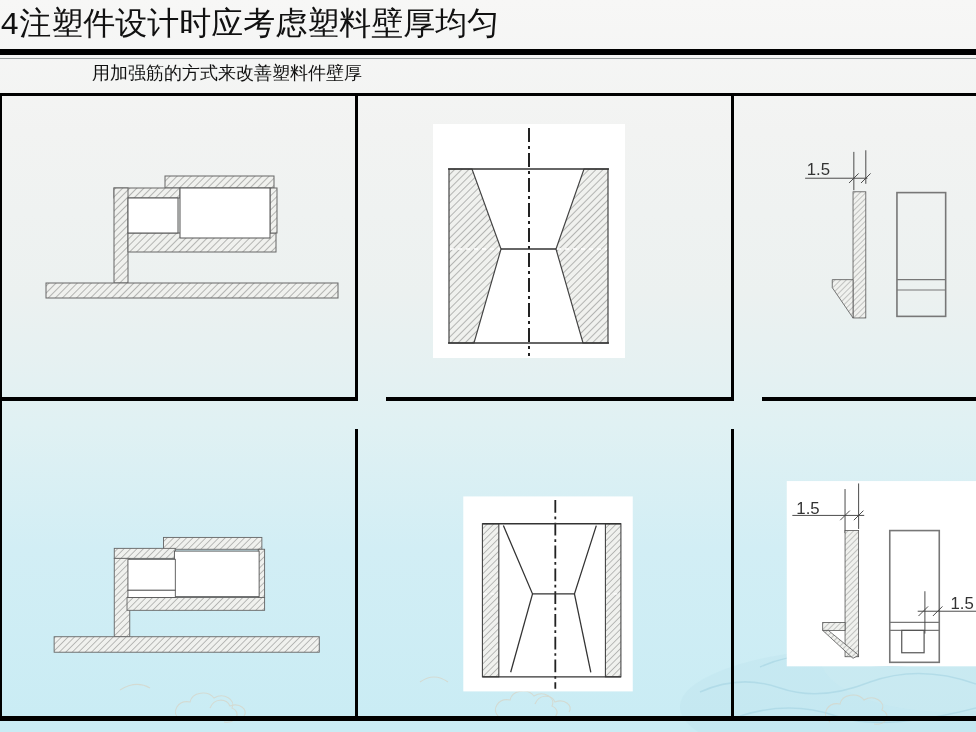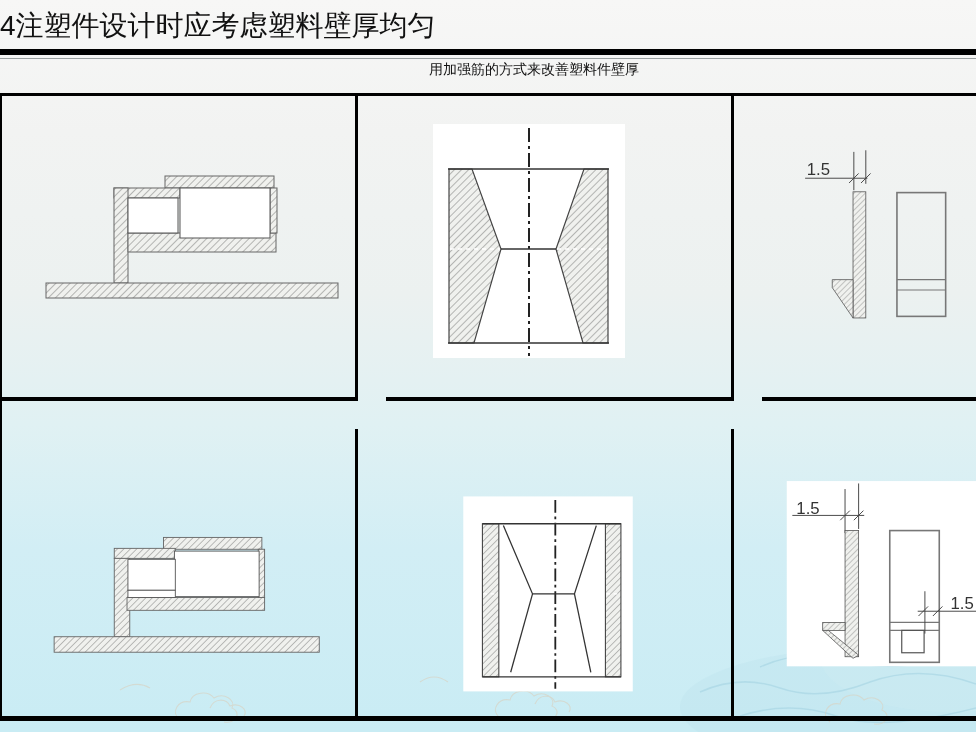--- a/index.html
+++ b/index.html
@@ -3,30 +3,30 @@
 <meta charset="utf-8">
 <style>
   html,body{margin:0;padding:0;}
   .slide{
     position:relative;width:976px;height:732px;overflow:hidden;
     background:linear-gradient(180deg,#f7f7f6 0%,#f2f3f2 18%,#ecf1f0 40%,#e0f1f3 58%,#d2eef5 75%,#c9ecf4 100%);
     font-family:"Liberation Sans",sans-serif;
   }
   .title{
     position:absolute;top:0;left:0;height:50px;line-height:52px;
-    font-family:Liberation Sans, sans-serif;
-    font-size:28px;font-weight:400;color:#111;white-space:nowrap;
+    font-family:Liberation Mono, monospace;
+    font-size:32px;font-weight:400;color:#111;white-space:nowrap;
   }
   .rule-thick{position:absolute;top:49px;left:0;width:976px;height:6px;background:#000;}
   .rule-thin{position:absolute;top:58px;left:0;width:976px;height:1px;background:#9aa0a0;}
   .subtitle{
     position:absolute;top:61px;left:0;width:976px;box-sizing:border-box;
-    padding-left:92px;text-align:center;
+    padding-left:92px;
     font-family:"Liberation Serif","DejaVu Serif",serif;
-    font-size:14px;color:#111;
+    font-size:18px;color:#111;
   }
   .grid{
     position:absolute;top:93px;left:0;width:976px;height:628px;box-sizing:border-box;
     border-top:3px solid #000;border-left:2px solid #000;border-bottom:5px solid #000;
     display:grid;grid-template-columns:356px 348px 1fr;grid-template-rows:305px 1fr;gap:28px;
   }
   .cell{position:relative;box-sizing:border-box;}
   .cell.br{border-right:3px solid #000;}
   .cell.bb{border-bottom:4px solid #000;}
   .cell svg{position:absolute;left:0;top:0;width:100%;height:100%;display:block;}

